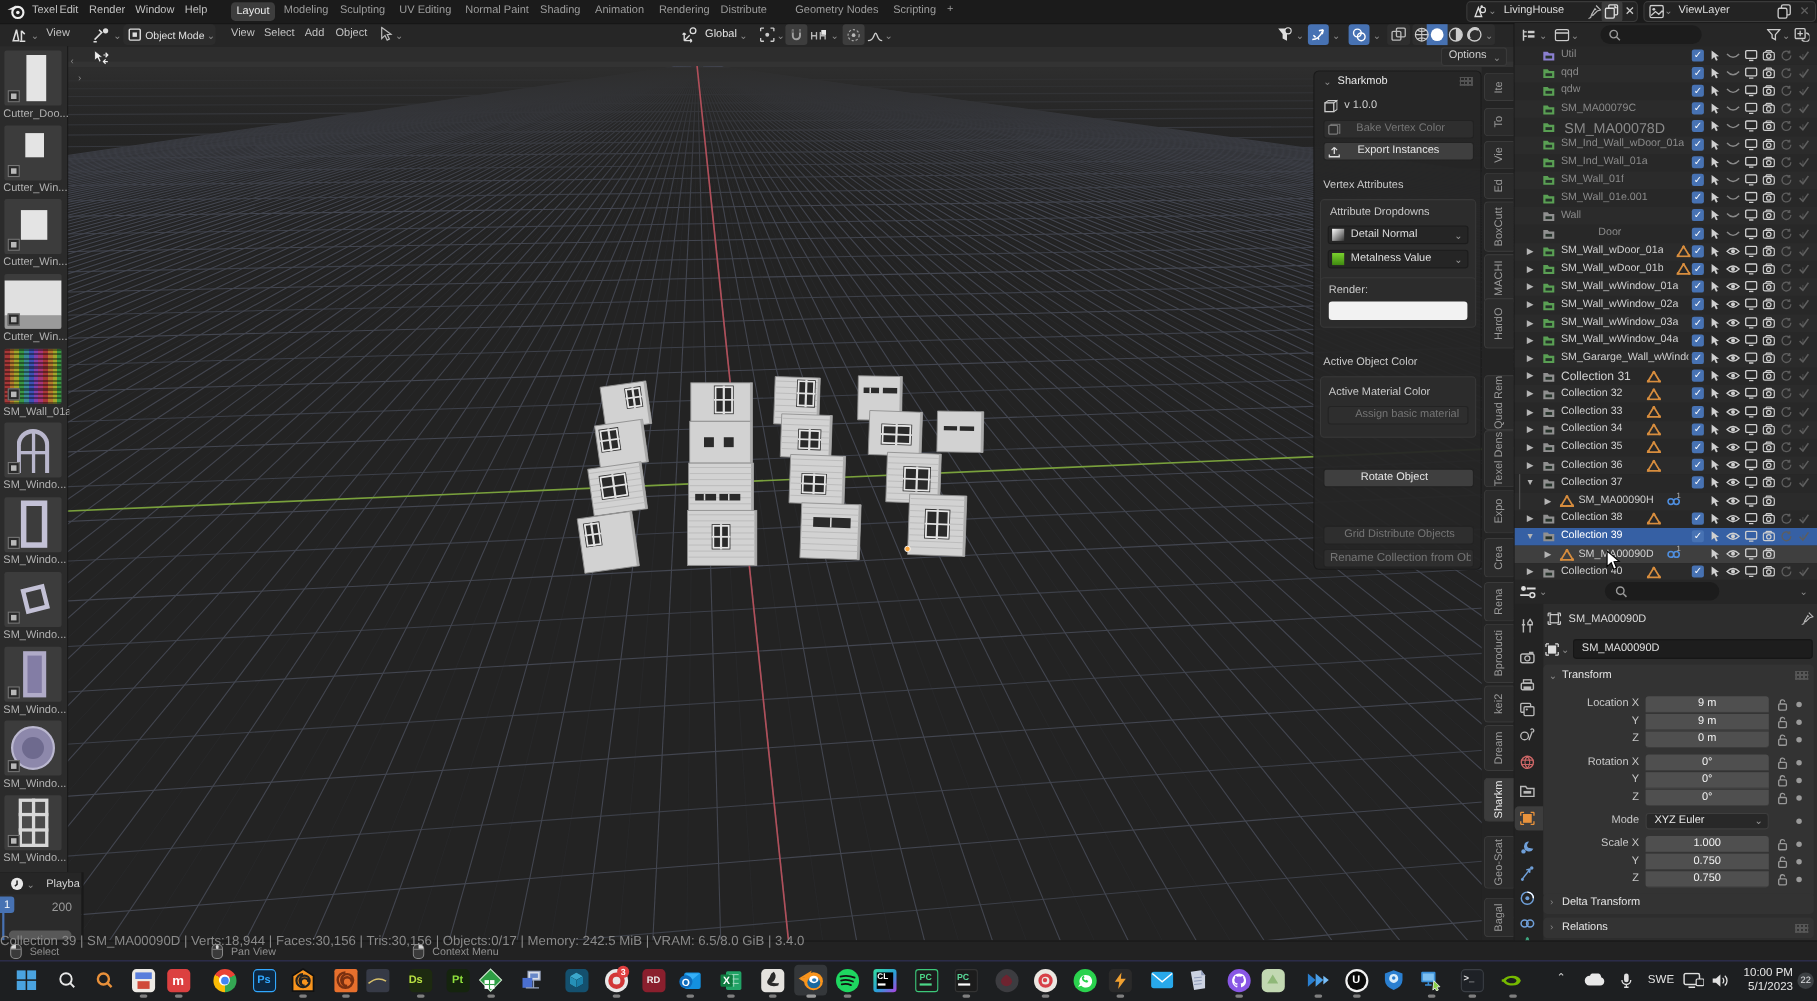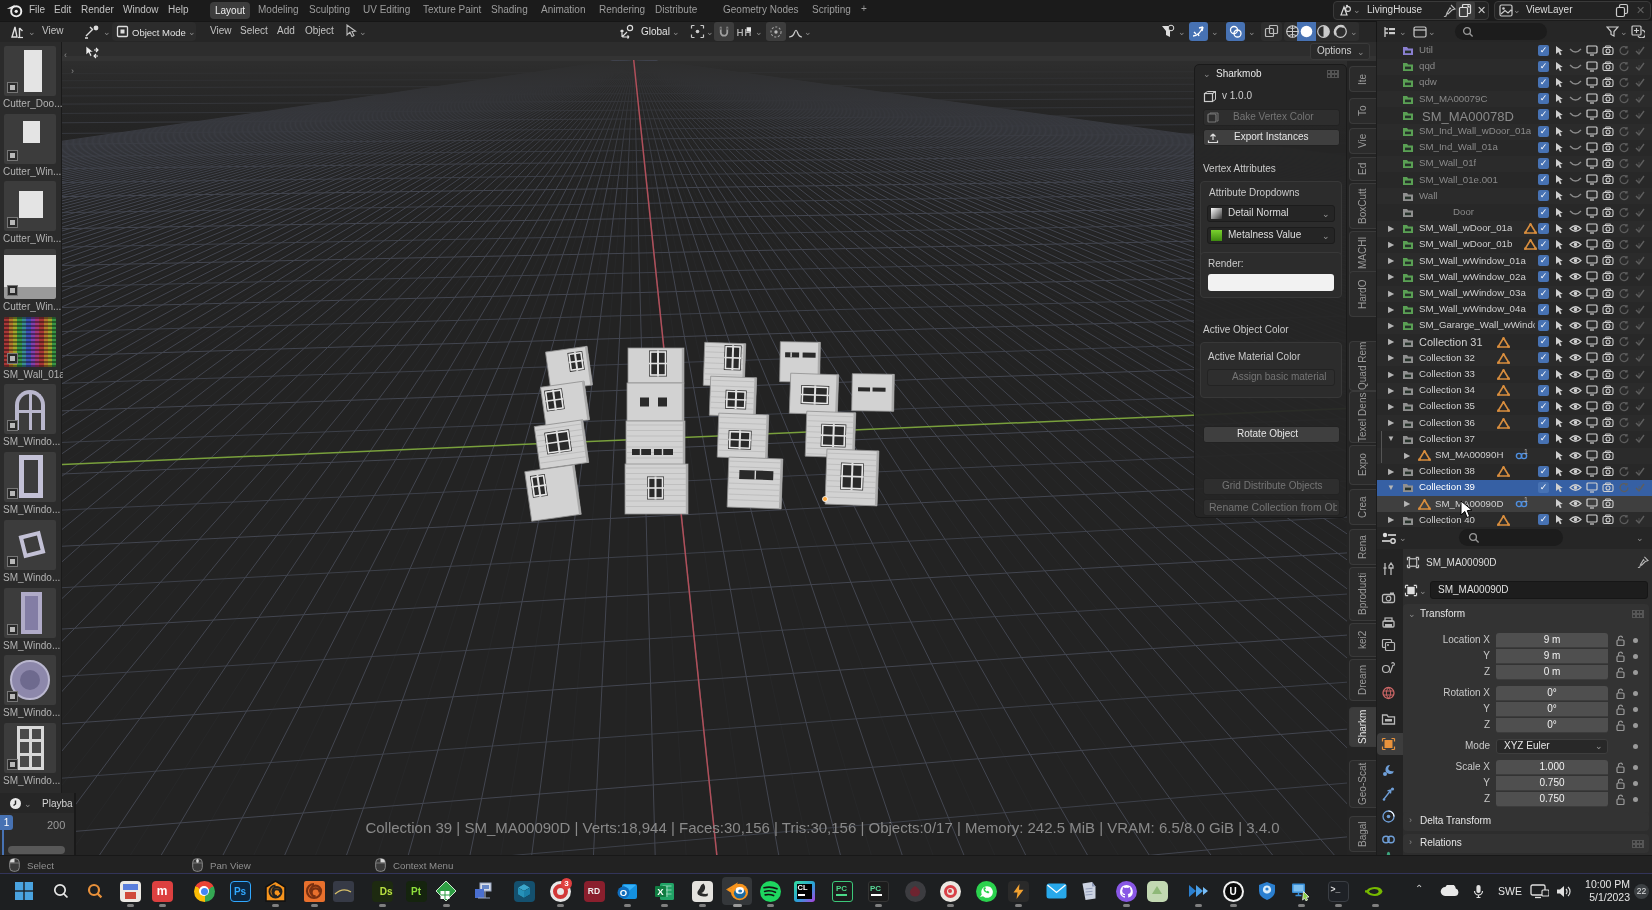--- a/index.html
+++ b/index.html
@@ -6,30 +6,30 @@
 .txt{color:#c2c2c2;font-size:10px;white-space:nowrap}
 .sm{font-size:10px}
 </style></head><body>
 
 <div class="abs" style="left:0;top:0;width:1652px;height:21px;background:#1b1b1b"></div>
 <svg class="abs" style="left:6px;top:2px" width="18" height="17" viewBox="0 0 22 20">
  <circle cx="12.5" cy="11" r="6.2" fill="none" stroke="#eee" stroke-width="2.4"></circle>
  <circle cx="12.5" cy="11" r="2" fill="#eee"></circle>
  <path d="M1 8 L11 3 L8 8 Z" fill="#eee"></path>
 </svg>
-<div class="abs txt" style="left:29px;top:4px">File</div>
+<div class="abs txt" style="left:29px;top:4px">Texel</div>
 <div class="abs txt" style="left:54px;top:4px">Edit</div>
 <div class="abs txt" style="left:81px;top:4px">Render</div>
 <div class="abs txt" style="left:123px;top:4px">Window</div>
 <div class="abs txt" style="left:168px;top:4px">Help</div>
 <div class="abs" style="left:210px;top:2px;height:17px;padding:2.5px 5px;background:#3d3d3d;border-radius:4px;color:#ececec;font-size:10px">Layout</div>
 <div class="abs txt" style="left:258px;top:4px;color:#9d9d9d">Modeling</div>
 <div class="abs txt" style="left:309px;top:4px;color:#9d9d9d">Sculpting</div>
 <div class="abs txt" style="left:363px;top:4px;color:#9d9d9d">UV Editing</div>
-<div class="abs txt" style="left:423px;top:4px;color:#9d9d9d">Texture Paint</div>
+<div class="abs txt" style="left:423px;top:4px;color:#9d9d9d">Normal Paint</div>
 <div class="abs txt" style="left:491px;top:4px;color:#9d9d9d">Shading</div>
 <div class="abs txt" style="left:541px;top:4px;color:#9d9d9d">Animation</div>
 <div class="abs txt" style="left:599px;top:4px;color:#9d9d9d">Rendering</div>
 <div class="abs txt" style="left:655px;top:4px;color:#9d9d9d">Distribute</div>
 <div class="abs txt" style="left:723px;top:4px;color:#9d9d9d">Geometry Nodes</div>
 <div class="abs txt" style="left:812px;top:4px;color:#9d9d9d">Scripting</div>
 <div class="abs txt" style="left:861px;top:3px;color:#9d9d9d">+</div>
 
 <div class="abs" style="left:1333px;top:1px;width:156px;height:19px;background:#232323;border:1px solid #3a3a3a;border-radius:4px"></div>
 <svg class="abs" style="left:1338px;top:4px" width="14" height="13" viewBox="0 0 14 13">
@@ -2143,21 +2143,21 @@
     <rect x="4.3" y="1" width="2.4" height="4" rx="1.2" fill="#d8d8d8"></rect>
     <path d="M1 5 h9" stroke="#888" stroke-width="0.8"></path>
   </svg>
 <div class="abs" style="left:210px;top:860px;color:#909090;font-size:9.7px">Pan View</div>
 <svg class="abs" style="left:375px;top:858px" width="11" height="14" viewBox="0 0 11 14">
     <rect x="0.7" y="0.7" width="9.6" height="12.6" rx="3.8" fill="#3a3a3a" stroke="#888" stroke-width="1"></rect>
     <path d="M10 4.5 V4 a4 4 0 0 0 -4 -3.3 l-0.5 0 V4.5 Z" fill="#d8d8d8"></path>
     <path d="M1 5 h9" stroke="#888" stroke-width="0.8"></path>
   </svg>
 <div class="abs" style="left:393px;top:860px;color:#909090;font-size:9.7px">Context Menu</div>
-<div class="abs" style="left:0;top:819px;width:1645px;text-align:center;color:#8a8a8a;font-size:15px;white-space:nowrap">Collection 39 | SM_MA00090D | Verts:18,944 | Faces:30,156 | Tris:30,156 | Objects:0/17 | Memory: 242.5 MiB | VRAM: 6.5/8.0 GiB | 3.4.0</div>
+<div class="abs" style="left:0;top:848px;width:1645px;text-align:left;color:#8a8a8a;font-size:12px;white-space:nowrap">Collection 39 | SM_MA00090D | Verts:18,944 | Faces:30,156 | Tris:30,156 | Objects:0/17 | Memory: 242.5 MiB | VRAM: 6.5/8.0 GiB | 3.4.0</div>
 <div class="abs" style="left:0;top:873px;width:1652px;height:37px;background:#1d1f21"></div>
 <div class="abs" style="left:0;top:872.5px;width:1652px;height:1.5px;background:#32345a"></div>
 <svg class="abs" style="left:15px;top:882px" width="18" height="18" viewBox="0 0 18 18">
     <rect x="0" y="0" width="8.3" height="8.3" fill="#4aa3e0"></rect>
     <rect x="9.7" y="0" width="8.3" height="8.3" fill="#4aa3e0"></rect>
     <rect x="0" y="9.7" width="8.3" height="8.3" fill="#4aa3e0"></rect>
     <rect x="9.7" y="9.7" width="8.3" height="8.3" fill="#4aa3e0"></rect>
   </svg>
 <svg class="abs" style="left:52px;top:882px" width="18" height="18" viewBox="0 0 18 18">
     <circle cx="8" cy="8" r="5.2" fill="none" stroke="#e8e8e8" stroke-width="1.7"></circle>
@@ -2187,21 +2187,21 @@
 <div class="abs" style="left:303.5px;top:880.5px;width:21px;height:21px;background:#e8702d;border-radius:2px"></div>
 <svg class="abs" style="left:305px;top:882px" width="18" height="18" viewBox="0 0 18 18">
     <path d="M9 2 a7 7 0 1 0 7 7 a5.4 5.4 0 1 0 -5.4 5.4 a4 4 0 1 1 4 -4" fill="none" stroke="#7a3010" stroke-width="2.2"></path>
   </svg>
 <div class="abs" style="left:310.5px;top:904px;width:7px;height:2.5px;border-radius:2px;background:#7f7f7f"></div>
 <div class="abs" style="left:332.5px;top:880.5px;width:21px;height:21px;background:#363a46;border-radius:3px"></div>
 <svg class="abs" style="left:334px;top:883px" width="18" height="16" viewBox="0 0 18 16">
     <path d="M1 11 Q9 4 17 9" fill="none" stroke="#d8c06a" stroke-width="1.3"></path>
   </svg>
 <div class="abs" style="left:371.5px;top:880.5px;width:21px;height:21px;background:#1d2a10;border-radius:4px;"></div>
-<div class="abs" style="left:371.5px;top:880.5px;width:21px;height:21px;color:#b8e042;font-size:10px;font-weight:700;text-align:right;line-height:21px">Ds</div>
+<div class="abs" style="left:371.5px;top:880.5px;width:21px;height:21px;color:#b8e042;font-size:10px;font-weight:700;text-align:left;line-height:21px">Ds</div>
 <div class="abs" style="left:378.5px;top:904px;width:7px;height:2.5px;border-radius:2px;background:#7f7f7f"></div>
 <div class="abs" style="left:405.5px;top:880.5px;width:21px;height:21px;background:#15240e;border-radius:4px;"></div>
 <div class="abs" style="left:405.5px;top:880.5px;width:21px;height:21px;color:#8ee03c;font-size:10px;font-weight:700;text-align:center;line-height:21px">Pt</div>
 <svg class="abs" style="left:435px;top:880px" width="22" height="22" viewBox="0 0 22 22">
     <path d="M11 1 L21 11 L11 21 L1 11 Z" fill="#2e9e44" stroke="#cfe8d0" stroke-width="1"></path>
     <rect x="5.5" y="11" width="4" height="3.5" fill="#fff"></rect>
     <rect x="10.5" y="11" width="4" height="3.5" fill="#fff"></rect>
     <rect x="5.5" y="15.5" width="4" height="3.5" fill="#fff"></rect>
     <rect x="10.5" y="15.5" width="4" height="3.5" fill="#fff"></rect>
   </svg>

